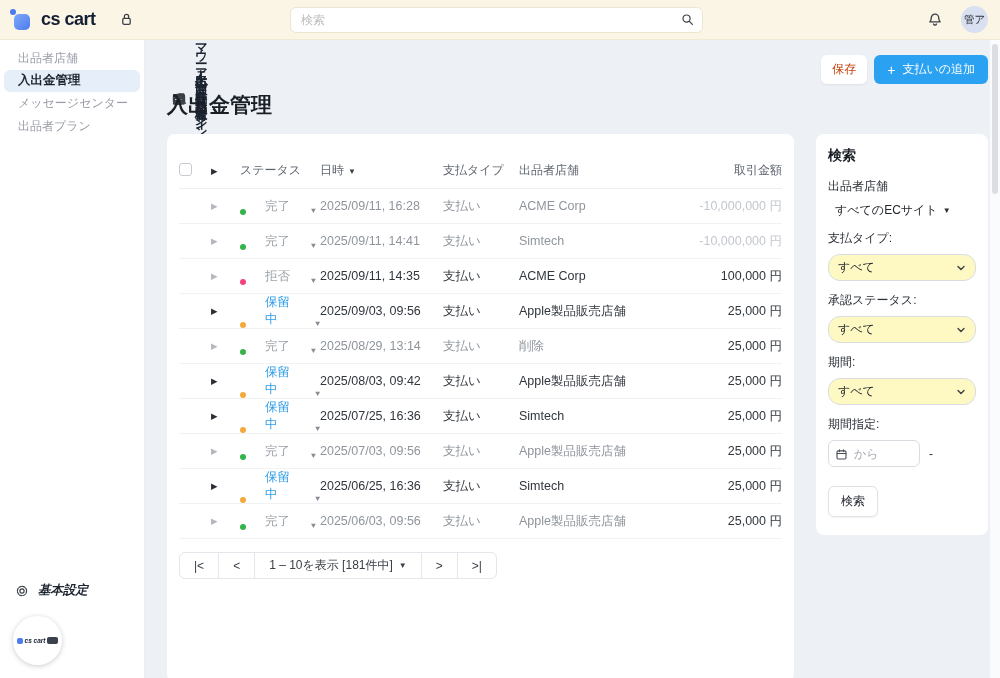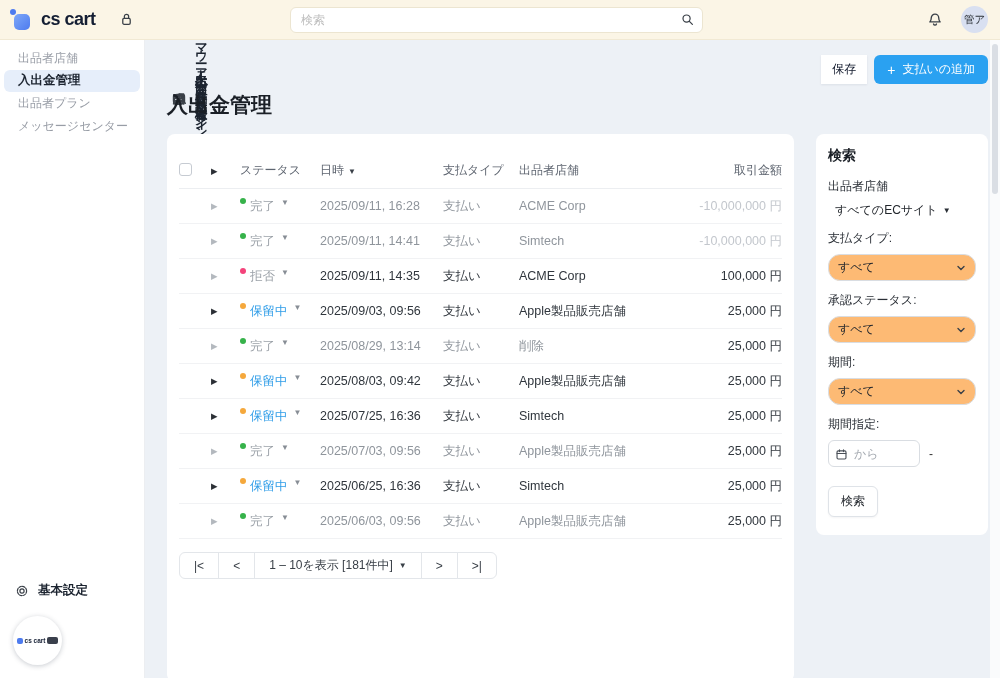--- a/index.html
+++ b/index.html
@@ -24,51 +24,51 @@
 
   
   .sidebar { position:absolute; top:40px; left:0; width:145px; bottom:0; background:#fff; border-right:1px solid #ECEEF1; padding-top:7px; }
   .nav-item { display:flex; align-items:center; height:22.6px; padding:0 8px 0 14px; font-size:12.5px; cursor:pointer; margin:0 4px; border-radius:6px; }
   .nav-item .nav-icon { width:16px; height:16px; margin-right:8px; display:flex; align-items:center; justify-content:center; flex:none; }
   .nav-item.main .nav-label { font-weight:700; color:#1C2430; }
   .nav-item.sub { padding-left:14px; }
   .nav-item.sub .nav-label { color:#989DA6; font-size:12px; }
   .nav-item.active { background:#E6EEFA; }
   .nav-item.active .nav-label { color:#1C2430; font-weight:700; font-size:12.5px; }
-  .sidebar-footer { position:absolute; left:0; right:11px; bottom:13px; }
+  .sidebar-footer { position:absolute; left:0; right:11px; bottom:13px;font-style:italic; }
   .settings-item { display:flex; align-items:center; height:23px; padding:0 8px 0 14px; font-size:12.5px; cursor:pointer; margin-bottom:14px; }
   .settings-item .nav-icon { width:16px; height:16px; margin-right:8px; display:flex; align-items:center; }
   .settings-item .nav-label { font-weight:700; color:#1C2430; }
   .store-badge { margin-left:13px; width:49px; height:49px; border-radius:50%; background:#fff; box-shadow:0 1px 5px rgba(40,50,70,.25); display:flex; align-items:center; justify-content:center; cursor:pointer; }
   .badge-inner { display:flex; align-items:center; gap:2px; }
   .badge-sq { width:6px; height:6px; border-radius:2px; background:#4D7BEF; flex:none; }
   .badge-txt { font-size:6.5px; font-weight:700; color:#141E33; white-space:nowrap; }
   .badge-ver { width:11px; height:7px; border-radius:2px; background:#3A404C; flex:none; }
 
   
   .main { position:absolute; left:145px; top:40px; right:0; bottom:0; padding:15px 12px 0 22px; }
   .actions { display:flex; justify-content:flex-end; gap:7px; margin-bottom:7px; }
-  .btn-save { background:#fff; border:none; border-radius:0; padding:6px 11px; font-size:12px; color:#0f172a; cursor:pointer; box-shadow:0 1px 2px rgba(30,40,60,.08); font-family:inherit; }
+  .btn-save { background:#fff; border:none; border-radius:6px; padding:6px 11px; font-size:12px; color:#c2410c; cursor:pointer; box-shadow:0 1px 2px rgba(30,40,60,.08); font-family:inherit; }
   .btn-add { background:#2AA1F1; border:none; border-radius:6px; padding:6px 13px; font-size:12px; color:#fff; cursor:pointer; display:flex; align-items:center; gap:7px; font-family:inherit; }
   .btn-add .plus { font-size:14px; line-height:1; font-weight:400; }
   .page-title { font-size:21px; font-weight:700; color:#1A1F26; margin:2px 0 15px; }
   .content-row { display:flex; gap:22px; align-items:flex-start; }
 
   
   .card { flex:1; background:#fff; border-radius:8px; padding:12px 12px 20px; min-height:548px; }
   .tabs { display:flex; background:#EEF0F3; border-radius:7px; height:24px; }
   .tab { flex:1; display:flex; align-items:center; justify-content:center; font-size:12px; color:#2A2F36; cursor:pointer; border-radius:7px; }
   .tab.active { background:#fff; border:1px solid #E2E5EA; }
   .thead, .trow { display:grid; grid-template-columns:28px 33px 80px 123px 76px 1fr 110px; align-items:center; }
   .thead { height:36px; margin-top:7px; color:#5E6570; font-size:12px; border-bottom:1px solid #ECEEF1; }
   .trow { height:35px; border-bottom:1px solid #F1F2F4; font-size:12.5px; color:#30363D; }
   .checkbox { width:13px; height:13px; border:1px solid #C6CBD2; border-radius:3px; background:#fff; display:inline-block; cursor:pointer; }
   .arrow-cell { font-size:8.5px; color:#2B2F35; cursor:pointer; padding-left:4px; }
   .sort-caret { font-size:8px; color:#3A4048; margin-left:4px; }
-  .status-cell { display:flex; align-items:flex-start; gap:4px; }
+  .status-cell { display:flex; align-items:flex-end; gap:19px;font-family:Liberation Mono, monospace; }
   .dot { width:6px; height:6px; border-radius:50%; flex:none; }
   .status-text { cursor:pointer; }
   .st-caret { font-size:8px; color:#878D95; margin-left:2px; cursor:pointer; }
   .st-completed .dot { background:#36B24A; }
   .st-completed .status-text { color:#9BA1A8; }
   .st-rejected .dot { background:#F4437B; }
   .st-rejected .status-text { color:#9BA1A8; }
   .st-pending .dot { background:#F5A83C; }
   .st-pending .status-text { color:#2F9DE8; }
   .trow.muted .c-date, .trow.muted .c-type, .trow.muted .c-store { color:#8F959C; }
@@ -87,21 +87,21 @@
   .totals-heading { font-size:13px; font-weight:700; color:#1A1F26; margin-bottom:20px; }
   .totals-line { font-size:13px; font-weight:700; color:#1A1F26; }
   .totals-value { color:#1D8A3C; margin-left:5px; }
 
   
   .filter-panel { width:172px; flex:none; background:#fff; border-radius:8px; padding:13px 12px 18px; }
   .fp-title { font-size:14px; font-weight:700; color:#1A1F26; margin-bottom:13px; }
   .fp-label { font-size:12px; color:#2A2F36; margin:11px 0 7px; }
   .fp-linkdrop { font-size:12px; color:#22262C; padding-left:7px; cursor:pointer; display:flex; align-items:center; gap:5px; }
   .fp-linkdrop .dd-caret { font-size:8px; color:#2A2F36; }
-  .fp-select { border:1px solid #D9DDE2; border-radius:12px; height:27px; display:flex; align-items:center; justify-content:space-between; padding:0 9px; font-size:12px; color:#22262C; cursor:pointer; background:#fdba74; }
+  .fp-select { border:1px solid #D9DDE2; border-radius:12px; height:27px; display:flex; align-items:center; justify-content:space-between; padding:0 9px; font-size:12px; color:#22262C; cursor:pointer; background:#fef9c3; }
   .date-row { display:flex; align-items:center; gap:9px; margin-bottom:8px; }
   .date-wrap { position:relative; width:92px; }
   .date-wrap input { width:100%; height:27px; border:1px solid #D9DDE2; border-radius:6px; padding:0 6px 0 25px; font-size:12px; color:#333; outline:none; font-family:inherit; }
   .date-wrap input::placeholder { color:#A6ABB2; }
   .cal-ico { position:absolute; left:7px; top:7px; }
   .dash { font-size:12px; color:#333; }
   .fp-search-btn { margin-top:11px; border:1px solid #DFE3E8; background:#fff; border-radius:6px; padding:6px 12px; font-size:12px; color:#22262C; cursor:pointer; box-shadow:0 1px 2px rgba(30,40,60,.05); font-family:inherit; }
 
   .scroll-gutter { position:absolute; right:0; top:40px; bottom:0; width:10px; background:#FAFBFC; }
   .scroll-thumb { position:absolute; top:4px; left:2px; width:6px; height:150px; border-radius:3px; background:#DADEE4; }
@@ -194,25 +194,25 @@
       <div class="nav-item sub">
 
     <span class="nav-label">出品者店舗</span>
   </div>
       <div class="nav-item sub active">
 
     <span class="nav-label">入出金管理</span>
   </div>
       <div class="nav-item sub">
 
+    <span class="nav-label">メッセージセンター</span>
+  </div>
+      <div class="nav-item sub">
+
     <span class="nav-label">出品者プラン</span>
-  </div>
-      <div class="nav-item sub">
-
-    <span class="nav-label">メッセージセンター</span>
   </div>
       <div class="nav-item main">
     <span class="nav-icon">
           <svg width="16" height="16" viewBox="0 0 16 16" fill="none" stroke="#3A4048" stroke-width="1.2" stroke-linecap="round" stroke-linejoin="round">
             <path d="M2.8 6.8 v2.8 h1.9 l3.9 2.6 V4.2 L4.7 6.8 Z"></path>
             <path d="M10.8 5.6 a3.2 3.2 0 0 1 0 5.2"></path>
           </svg>
         </span>
     <span class="nav-label">マーケティング</span>
   </div>

